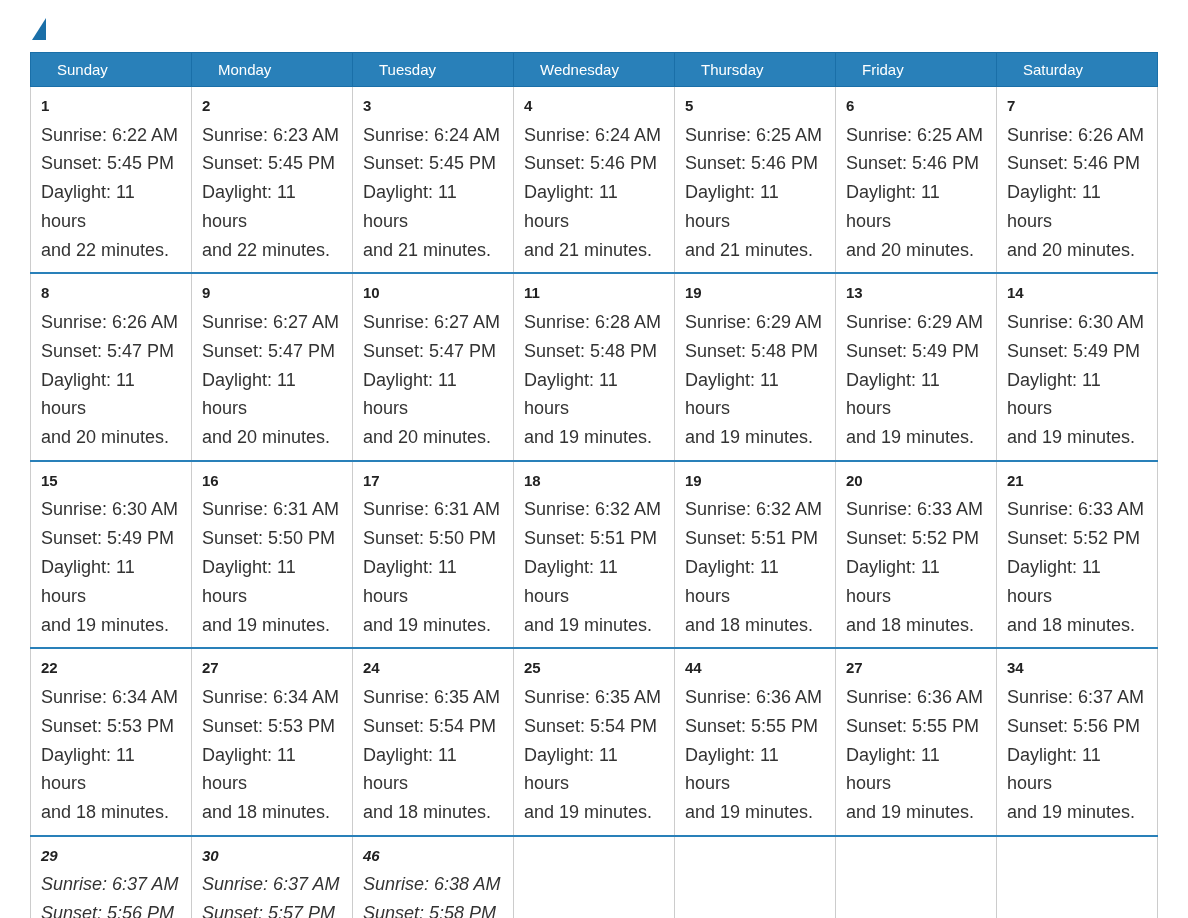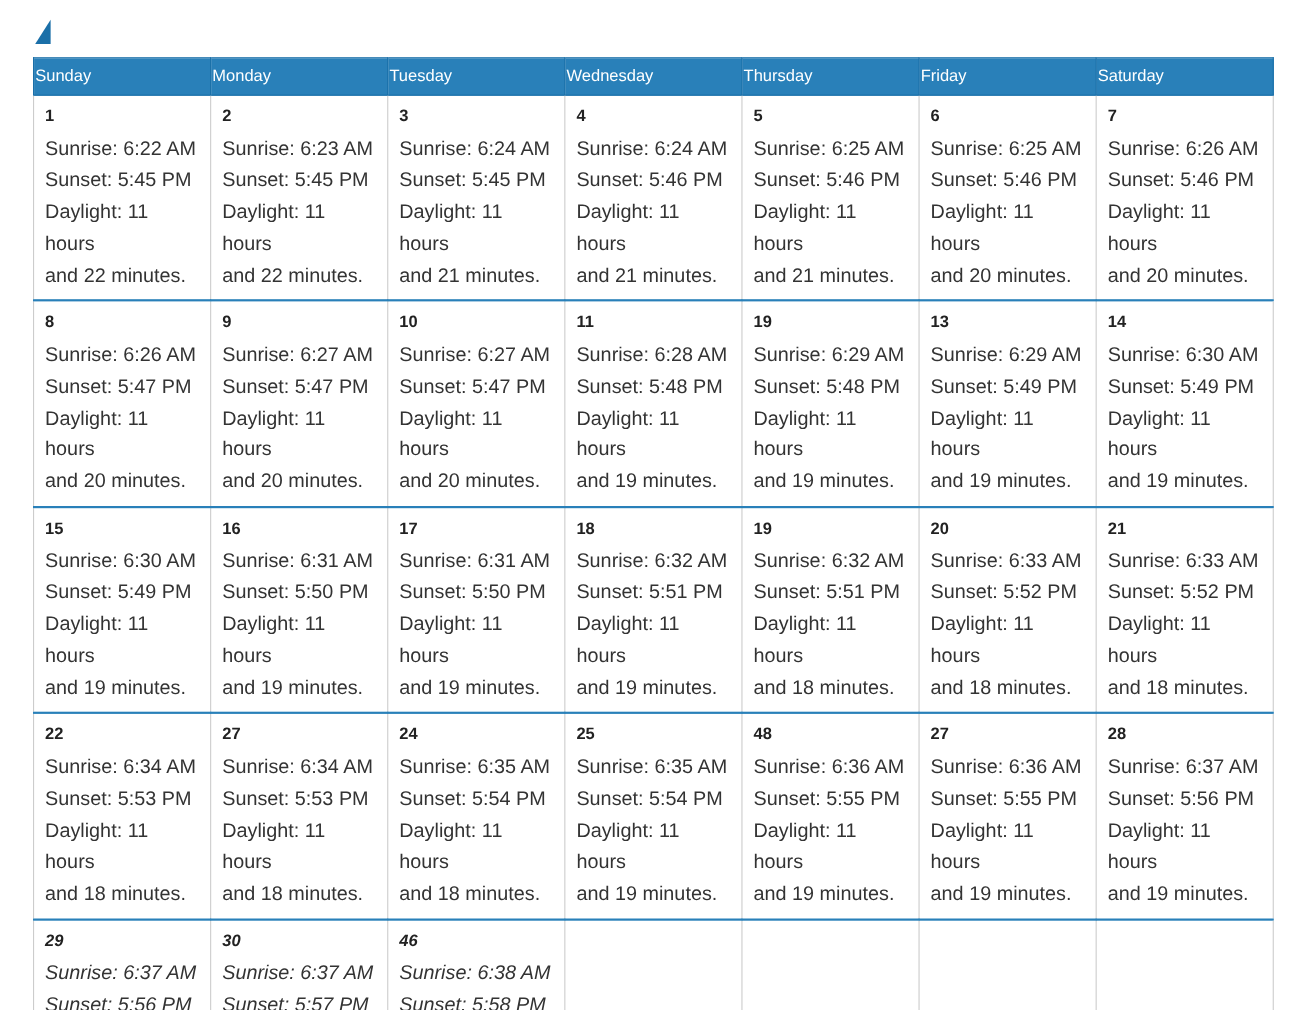--- a/index.html
+++ b/index.html
@@ -64,21 +64,21 @@
     table {
       width: 100%;
       border-collapse: collapse;
       table-layout: fixed;
     }
     thead tr th {
       background-color: #2980b9;
       color: #fff;
       font-size: 15px;
       font-weight: normal;
-      padding: 8px 1px;
+      padding: 8px 26px;
       text-align: left;
       border: 1px solid #1a6fa8;
     }
     tbody tr td {
       vertical-align: top;
       padding: 8px 10px;
       font-size: 13px;
       color: #333;
       border: 1px solid #ccc;
       min-height: 90px;
@@ -238,29 +238,29 @@
         </td>
         <td>
           <span class="day-number">24</span>
           <div class="day-info">Sunrise: 6:35 AM<br>Sunset: 5:54 PM<br>Daylight: 11 hours<br>and 18 minutes.</div>
         </td>
         <td>
           <span class="day-number">25</span>
           <div class="day-info">Sunrise: 6:35 AM<br>Sunset: 5:54 PM<br>Daylight: 11 hours<br>and 19 minutes.</div>
         </td>
         <td>
-          <span class="day-number">48</span>
+          <span class="day-number">44</span>
           <div class="day-info">Sunrise: 6:36 AM<br>Sunset: 5:55 PM<br>Daylight: 11 hours<br>and 19 minutes.</div>
         </td>
         <td>
           <span class="day-number">27</span>
           <div class="day-info">Sunrise: 6:36 AM<br>Sunset: 5:55 PM<br>Daylight: 11 hours<br>and 19 minutes.</div>
         </td>
         <td>
-          <span class="day-number">28</span>
+          <span class="day-number">34</span>
           <div class="day-info">Sunrise: 6:37 AM<br>Sunset: 5:56 PM<br>Daylight: 11 hours<br>and 19 minutes.</div>
         </td>
       </tr>
       <tr>
         <td>
           <span class="day-number">29</span>
           <div class="day-info">Sunrise: 6:37 AM<br>Sunset: 5:56 PM<br>Daylight: 11 hours<br>and 19 minutes.</div>
         </td>
         <td>
           <span class="day-number">30</span>

